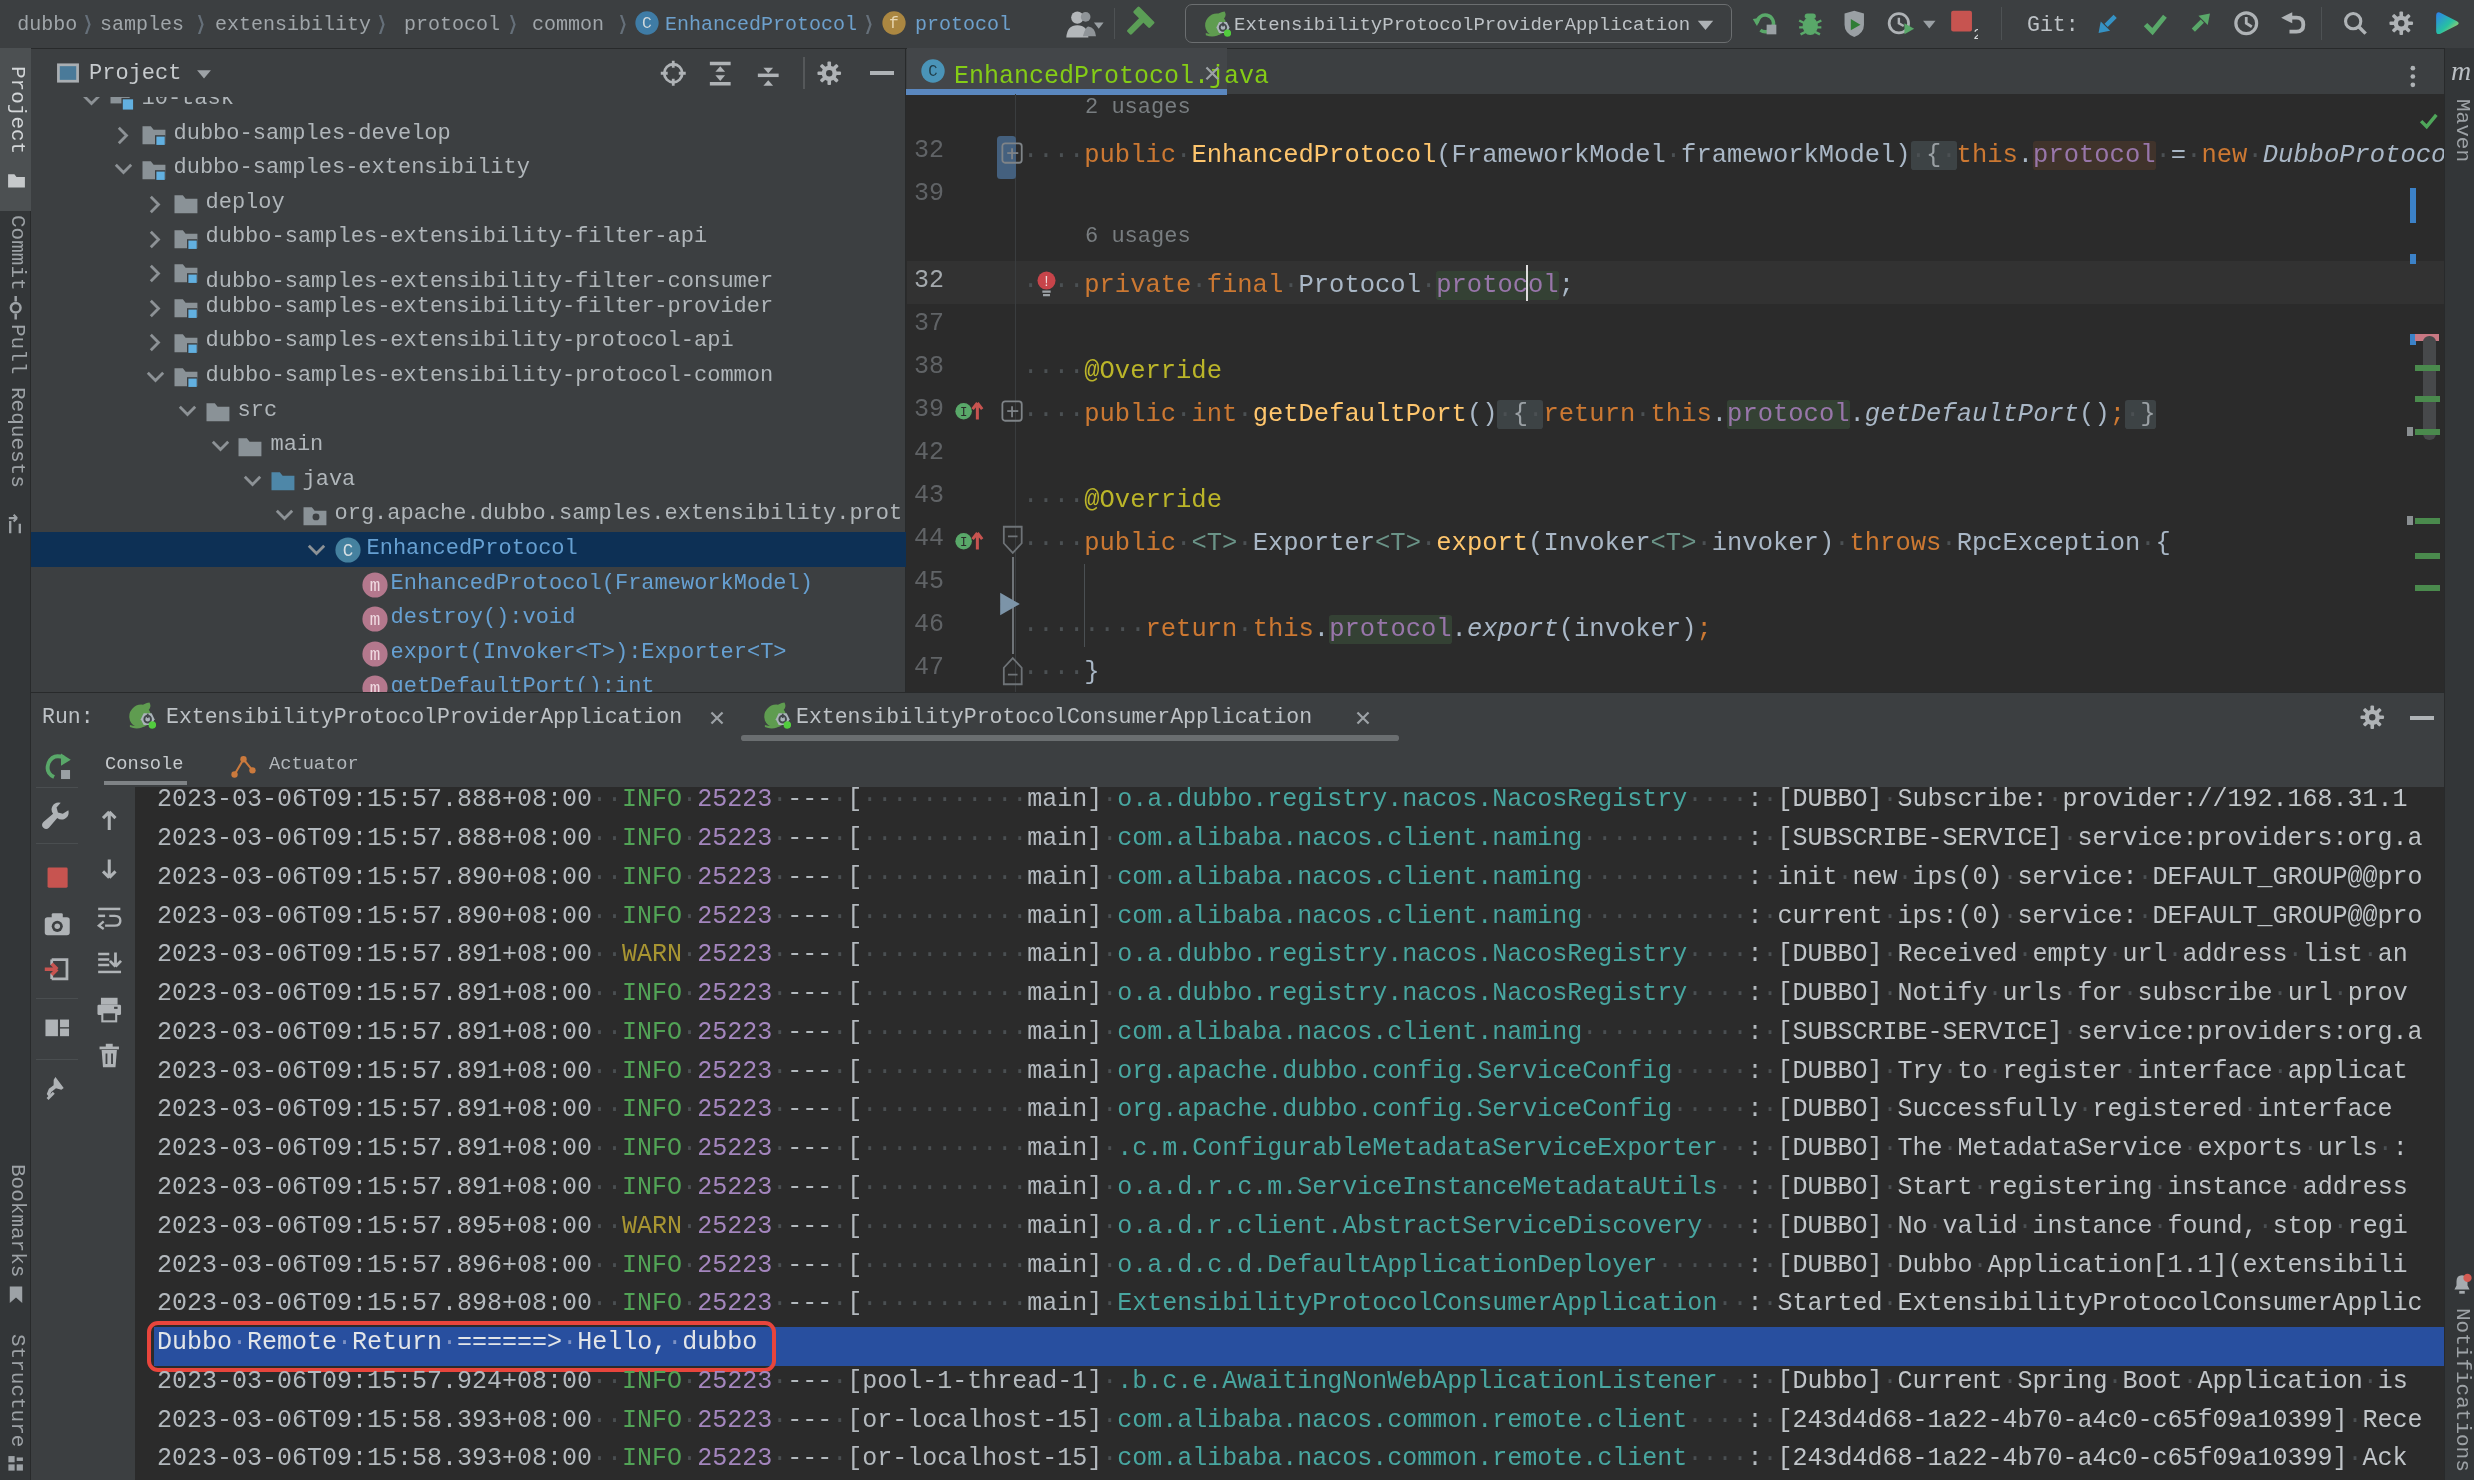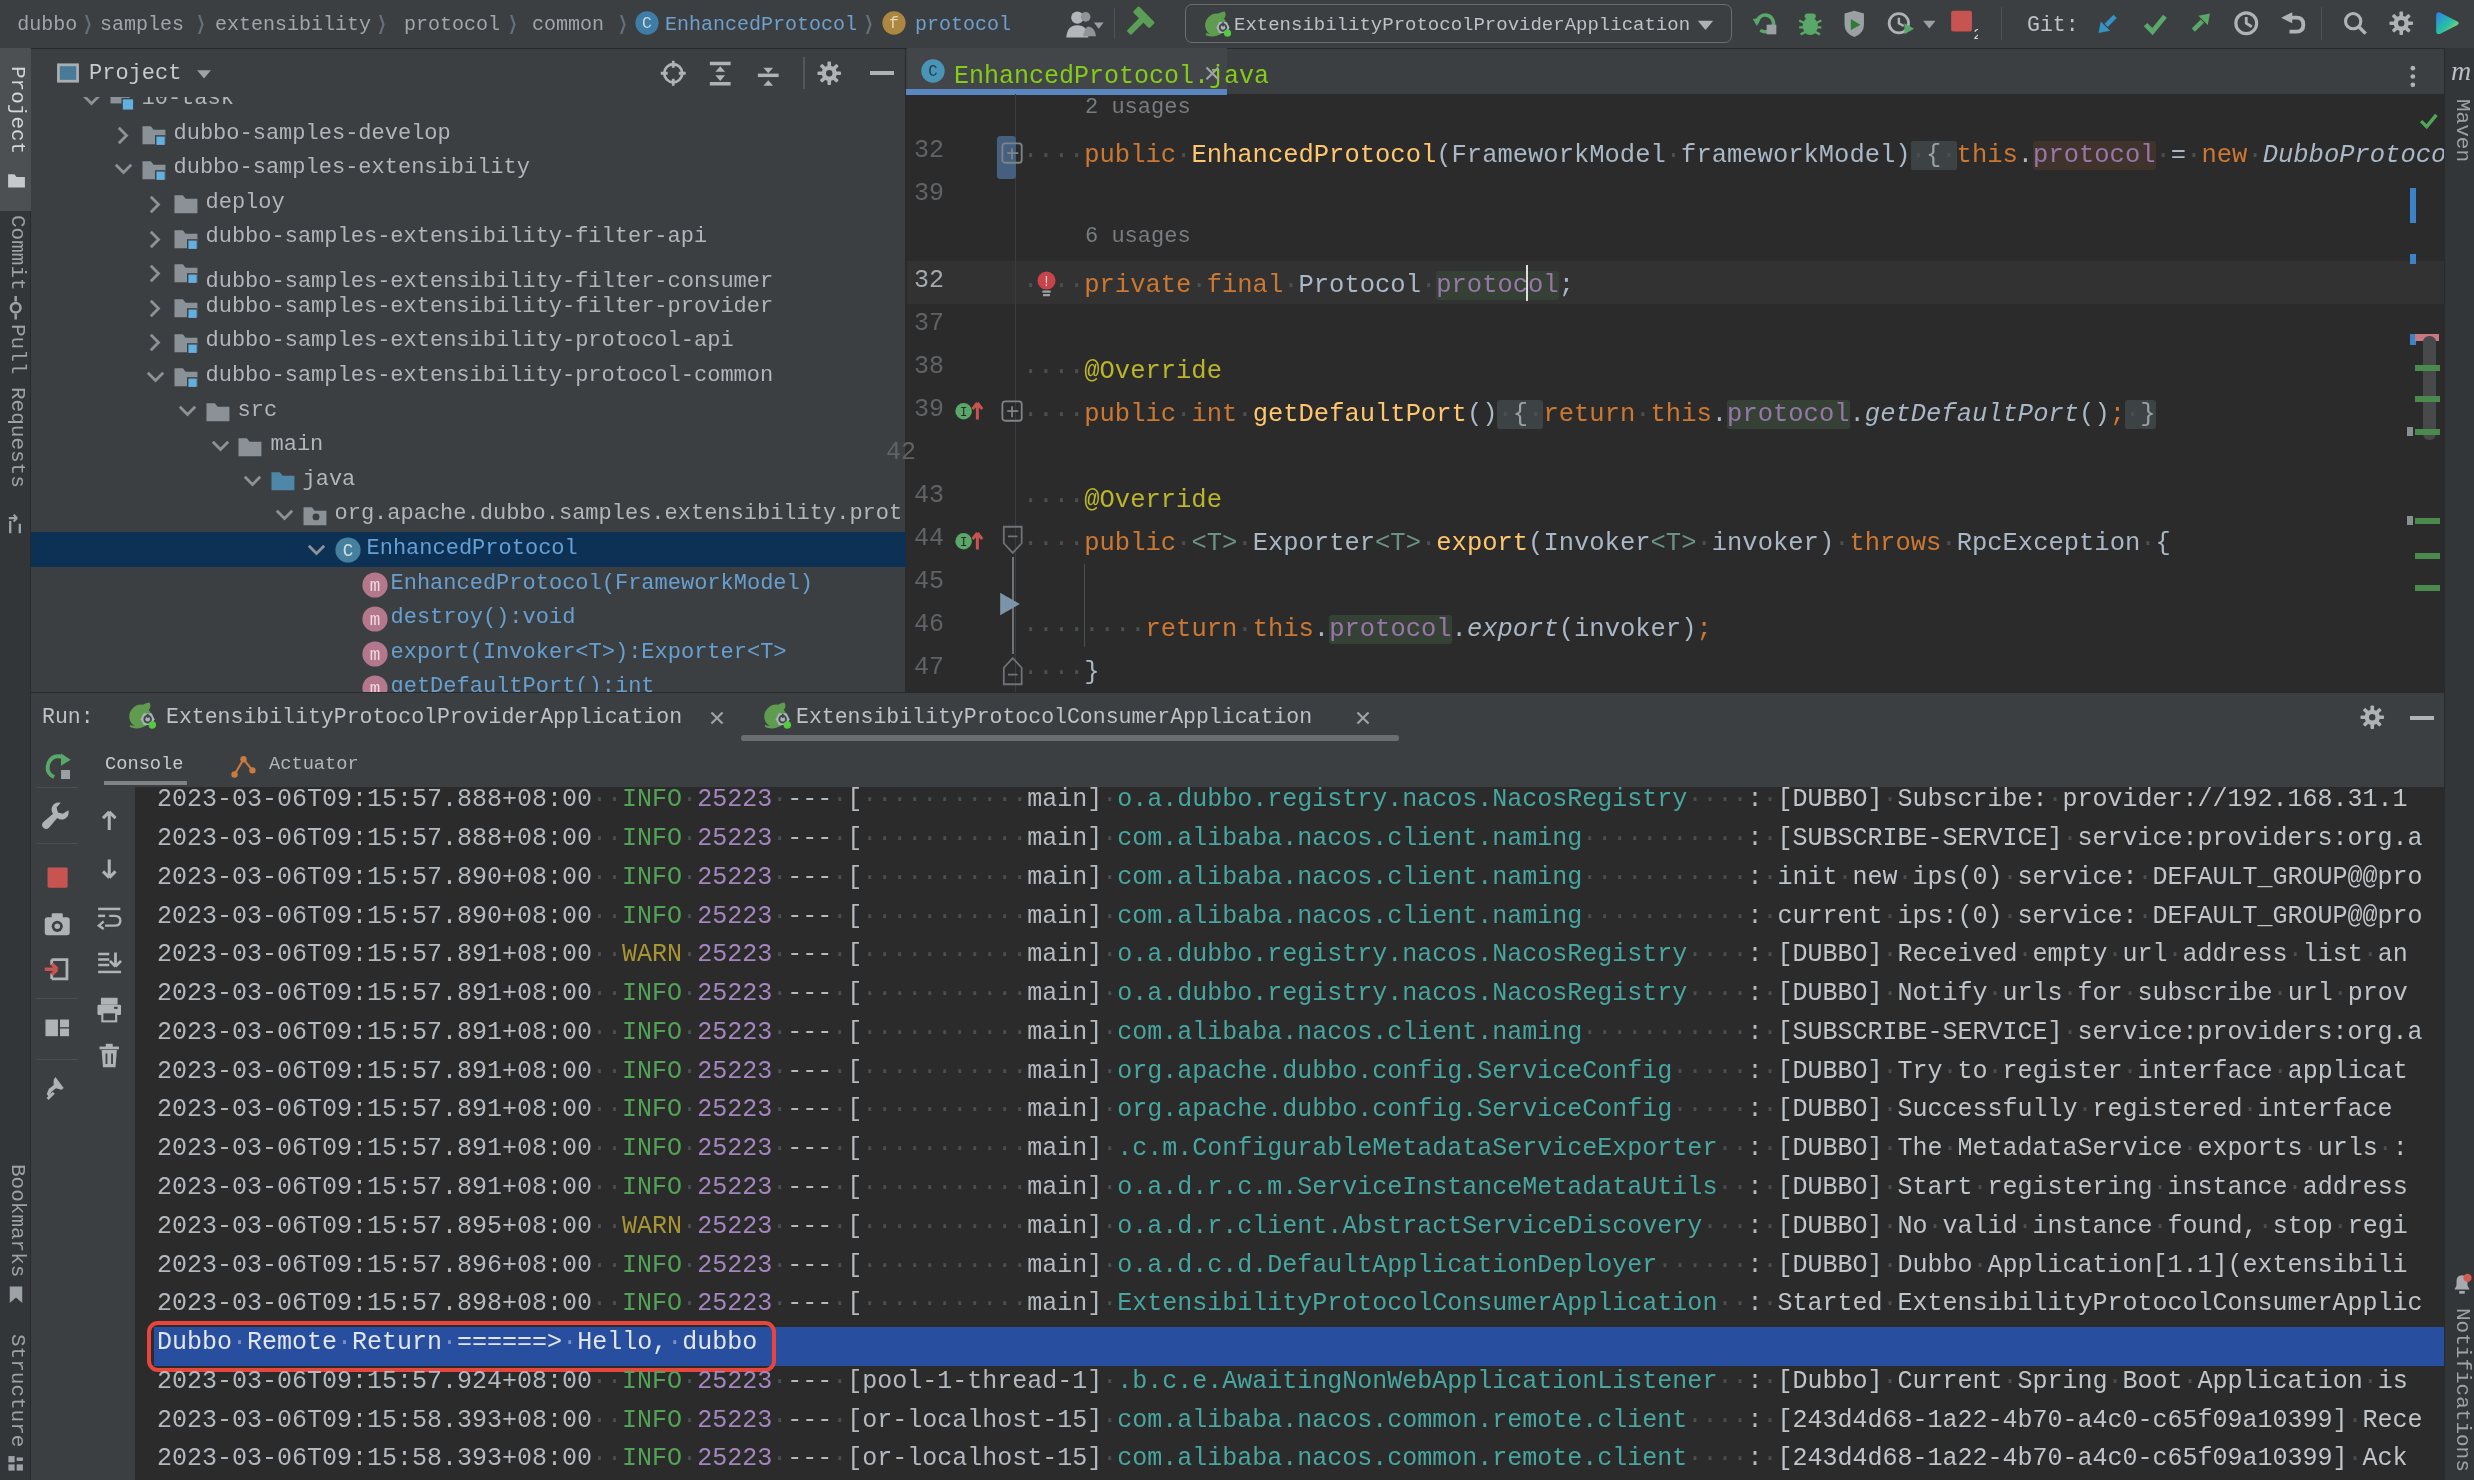--- a/index.html
+++ b/index.html
@@ -374,21 +374,21 @@
       <circle cx="7" cy="18" r="3.4" fill="#aeb2b5"></circle>
       <circle cx="7" cy="30" r="3.4" fill="#aeb2b5"></circle>
     </svg>
 <div class="abs" style="left:907px;top:261px;width:1537px;height:43px;background:#323232"></div>
 <div class="abs mono" style="left:886px;top:136px;width:58px;text-align:right;font-size:25px;color:#606366">32</div>
 <div class="abs mono" style="left:886px;top:179px;width:58px;text-align:right;font-size:25px;color:#606366">39</div>
 <div class="abs mono" style="left:886px;top:266px;width:58px;text-align:right;font-size:25px;color:#a4a9ad">32</div>
 <div class="abs mono" style="left:886px;top:309px;width:58px;text-align:right;font-size:25px;color:#606366">37</div>
 <div class="abs mono" style="left:886px;top:352px;width:58px;text-align:right;font-size:25px;color:#606366">38</div>
 <div class="abs mono" style="left:886px;top:395px;width:58px;text-align:right;font-size:25px;color:#606366">39</div>
-<div class="abs mono" style="left:886px;top:438px;width:58px;text-align:left;font-size:25px;color:#606366">42</div>
+<div class="abs mono" style="left:886px;top:438px;width:58px;text-align:right;font-size:25px;color:#606366">42</div>
 <div class="abs mono" style="left:886px;top:481px;width:58px;text-align:right;font-size:25px;color:#606366">43</div>
 <div class="abs mono" style="left:886px;top:524px;width:58px;text-align:right;font-size:25px;color:#606366">44</div>
 <div class="abs mono" style="left:886px;top:567px;width:58px;text-align:right;font-size:25px;color:#606366">45</div>
 <div class="abs mono" style="left:886px;top:610px;width:58px;text-align:right;font-size:25px;color:#606366">46</div>
 <div class="abs mono" style="left:886px;top:653px;width:58px;text-align:right;font-size:25px;color:#606366">47</div>
 <div class="abs" style="left:1015px;top:94px;width:1.4px;height:598px;background:#3a3d3f"></div>
 <div class="abs mono" style="left:1085px;top:95px;font-size:22px;color:#787d80">2 usages</div>
 <div class="abs mono" style="left:1085px;top:224px;font-size:22px;color:#787d80">6 usages</div>
 <div class="abs mono" style="left:1023px;top:134px;font-size:25.5px;line-height:43px;color:#a9b7c6"><i>·</i><i>·</i><i>·</i><i>·</i><span style="color:#cc7832">public</span><i>·</i><span style="color:#ffc66d">EnhancedProtocol</span>(FrameworkModel<i>·</i>frameworkModel)<span style="background:#3d4345;color:#9aa0a4;border-radius:2.8px"><i>·</i>{<i>·</i></span><span style="color:#cc7832">this</span>.<span style="background:#40332b;color:#9876aa;border-radius:2.8px">protocol</span><i>·</i>=<i>·</i><span style="color:#cc7832">new</span><i>·</i><span style="font-style:italic">DubboProtocol</span>(frameworkModel)</div>
 <div class="abs mono" style="left:1023px;top:264px;font-size:25.5px;line-height:43px;color:#a9b7c6"><i>·</i><i>·</i><i>·</i><i>·</i><span style="color:#cc7832">private</span><i>·</i><span style="color:#cc7832">final</span><i>·</i>Protocol<i>·</i><span style="background:#344134;color:#9876aa;border-radius:2.8px">protocol</span>;</div>

